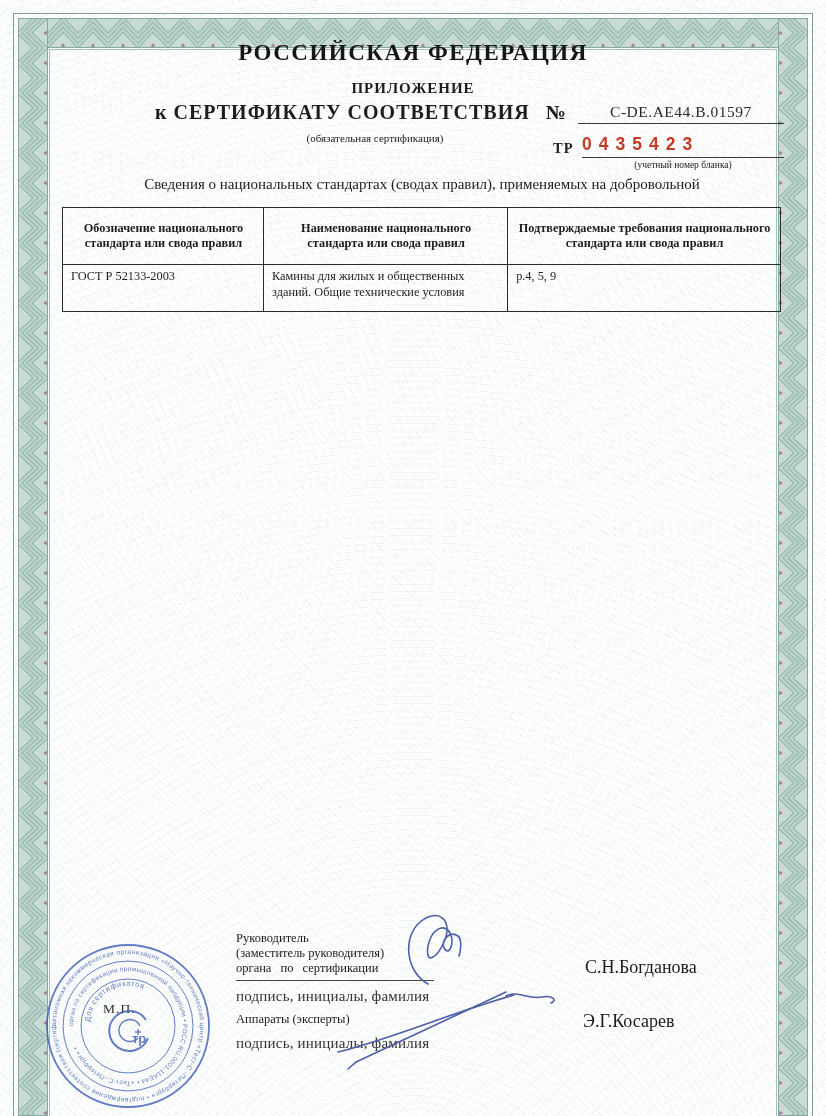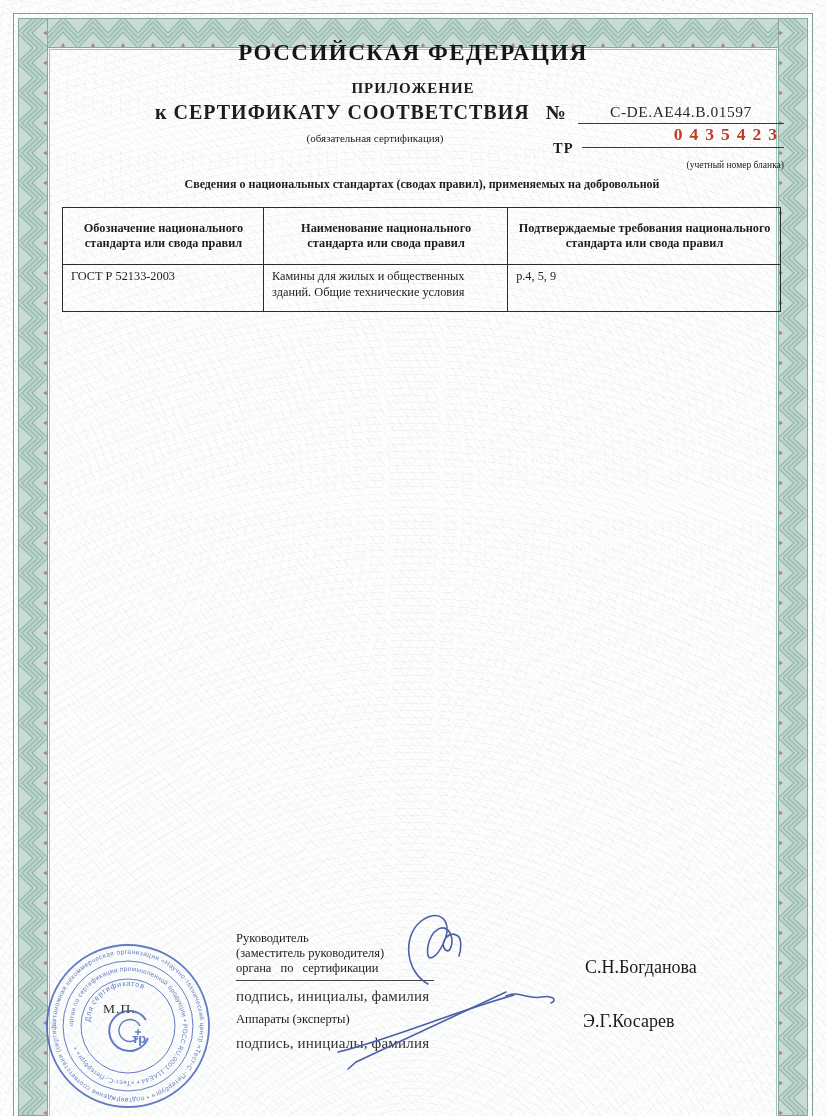--- a/index.html
+++ b/index.html
@@ -32,28 +32,28 @@
   .appendix-title{top:80px;left:0;width:100%;text-align:center;
     font-size:15px;font-weight:bold;letter-spacing:1px;}
   .cert-line{top:101px;left:155px;right:42px;display:flex;align-items:flex-end;}
   .cert-line .lbl{font-size:20px;font-weight:bold;letter-spacing:1px;white-space:nowrap;}
   .cert-line .nosign{font-size:20px;font-weight:bold;margin-left:16px;}
   .cert-line .num{flex:1;margin-left:12px;border-bottom:1.2px solid #3a3a3a;
     text-align:center;font-size:15.5px;letter-spacing:.5px;padding-bottom:2px;color:#2a2a2a;}
   .cert-type{top:132px;left:155px;width:440px;text-align:center;
     font-size:11px;font-weight:normal;}
   .tr-label{top:140px;left:553px;font-size:14.5px;font-weight:bold;letter-spacing:1px;}
-  .blank-num{top:124px;left:582px;width:202px;text-align:right;
+  .blank-num{top:134px;left:582px;width:202px;text-align:left;
     border-bottom:1.2px solid #3a3a3a;padding-bottom:2px;
-    font-family:Liberation Serif, serif;font-weight:bold;
+    font-family:Liberation Sans, sans-serif;font-weight:bold;
     font-size:17.5px;letter-spacing:7px;color:#c23b27;}
-  .blank-num-caption{top:160px;left:582px;width:202px;text-align:right;
+  .blank-num-caption{top:160px;left:582px;width:202px;text-align:center;
     font-size:9.5px;color:#222;}
   .intro{top:177px;left:64px;right:46px;text-align:center;
-    font-size:12px;font-weight:bold;line-height:14.5px;}
+    font-size:15px;font-weight:normal;line-height:14.5px;}
 
   table.standards{position:absolute;top:207px;left:62px;width:719px;
     border-collapse:collapse;table-layout:fixed;}
   table.standards th,table.standards td{border:1.2px solid #2b2b2b;
     font-size:12.3px;line-height:15.5px;padding:4px 8px;}
   table.standards th{font-weight:bold;text-align:center;vertical-align:middle;height:48px;padding-left:9px;}
   table.standards td{vertical-align:top;text-align:left;}
   td.h1{height:50px;} td.h2{height:38px;}
 
   .role-block{top:931px;left:236px;width:198px;font-size:12.5px;line-height:15px;}

